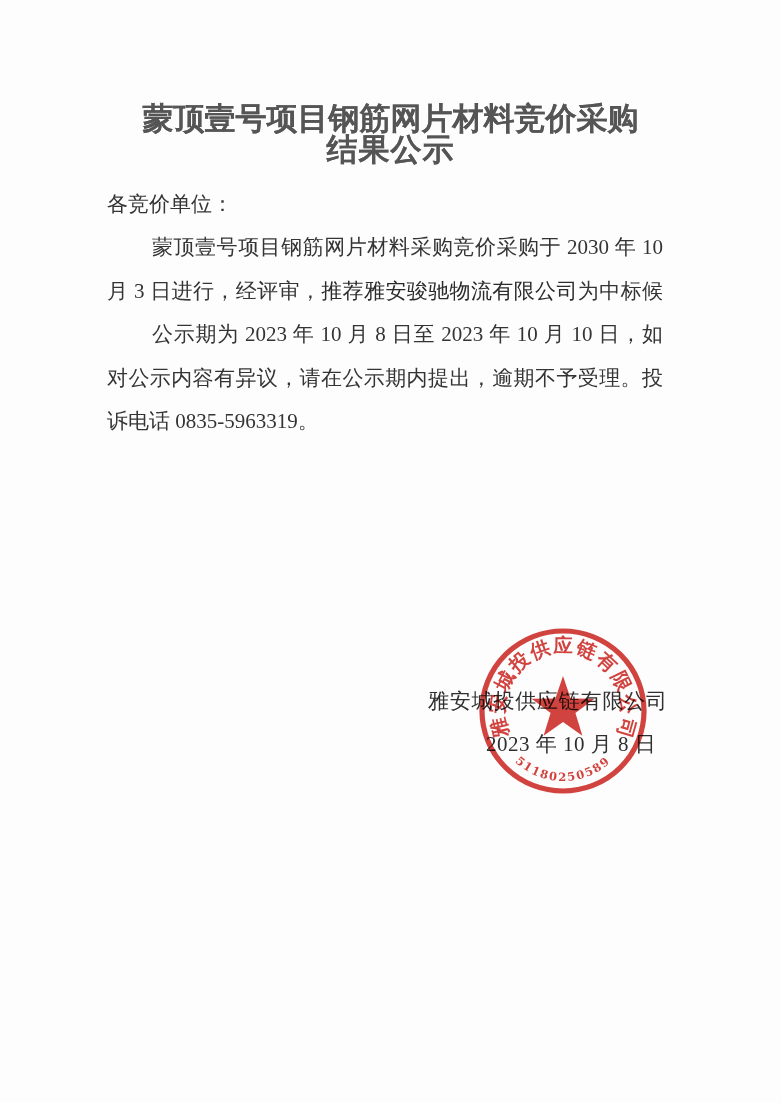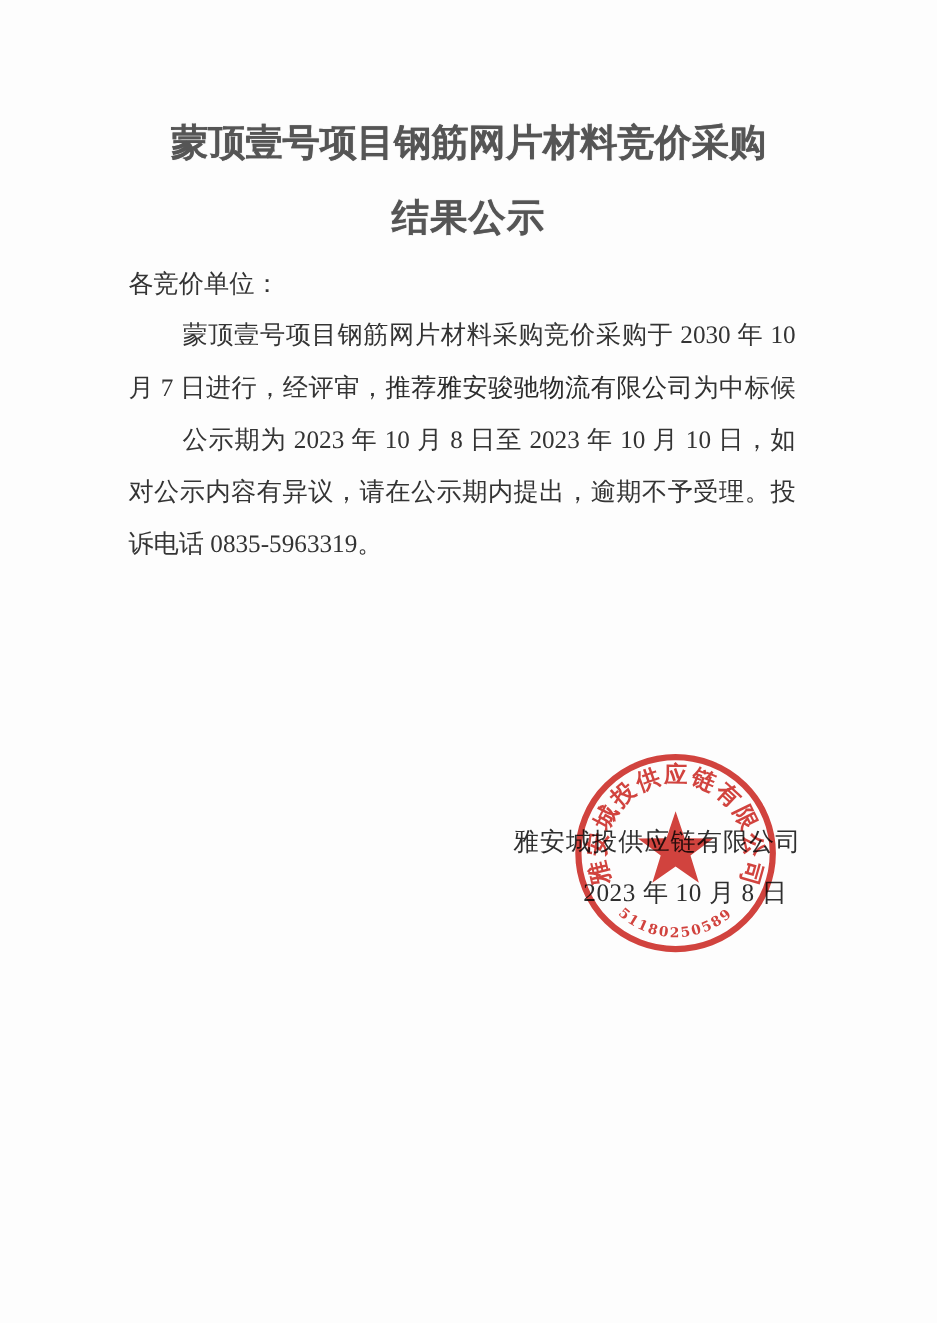--- a/index.html
+++ b/index.html
@@ -16,21 +16,21 @@
   .title {
     margin: 0;
     text-align: center;
     font-size: 31px;
     line-height: 1;
     font-weight: 700;
     color: #555555;
     letter-spacing: 0px;
     text-shadow: 0 0 0.6px #777;
   }
-  .title2 { margin-top: 32px; letter-spacing: 1px; }
+  .title2 { letter-spacing: 1px; }
   .doc-body {
     width: 556px;
     margin: 18px 0 0 107px;
     font-size: 21px;
     color: #343434;
   }
   .line { margin: 0; line-height: 43.4px; }
   .just { text-align: justify; text-align-last: justify; }
   .indent { padding-left: 45px; }
   .bold { font-weight: 400; color:#2b2b2b; }
@@ -75,21 +75,21 @@
 <body>
 
 <div class="page">
 
   <h1 class="title">蒙顶壹号项目钢筋网片材料竞价采购</h1>
   <h1 class="title title2">结果公示</h1>
 
   <div class="doc-body">
     <p class="line">各竞价单位：</p>
     <p class="line just indent">蒙顶壹号项目钢筋网片材料采购竞价采购于 2030 年 10</p>
-    <p class="line just"><span>月 7 日进行，经评审，</span><span class="bold">推荐雅安骏驰物流有限公司</span><span>为中标候</span></p>
+    <p class="line just"><span>月 3 日进行，经评审，</span><span class="bold">推荐雅安骏驰物流有限公司</span><span>为中标候</span></p>
     <p class="line just indent">公示期为 2023 年 10 月 8 日至 2023 年 10 月 10 日，如</p>
     <p class="line just">对公示内容有异议，请在公示期内提出，逾期不予受理。投</p>
     <p class="line">诉电话 0835-5963319。</p>
   </div>
 
   <div class="sig-company">雅安城投供应链有限公司</div>
   <div class="sig-date">2023 年 10 月 8 日</div>
 
   <div class="seal">
     <svg width="172" height="172" viewBox="0 0 172 172">

